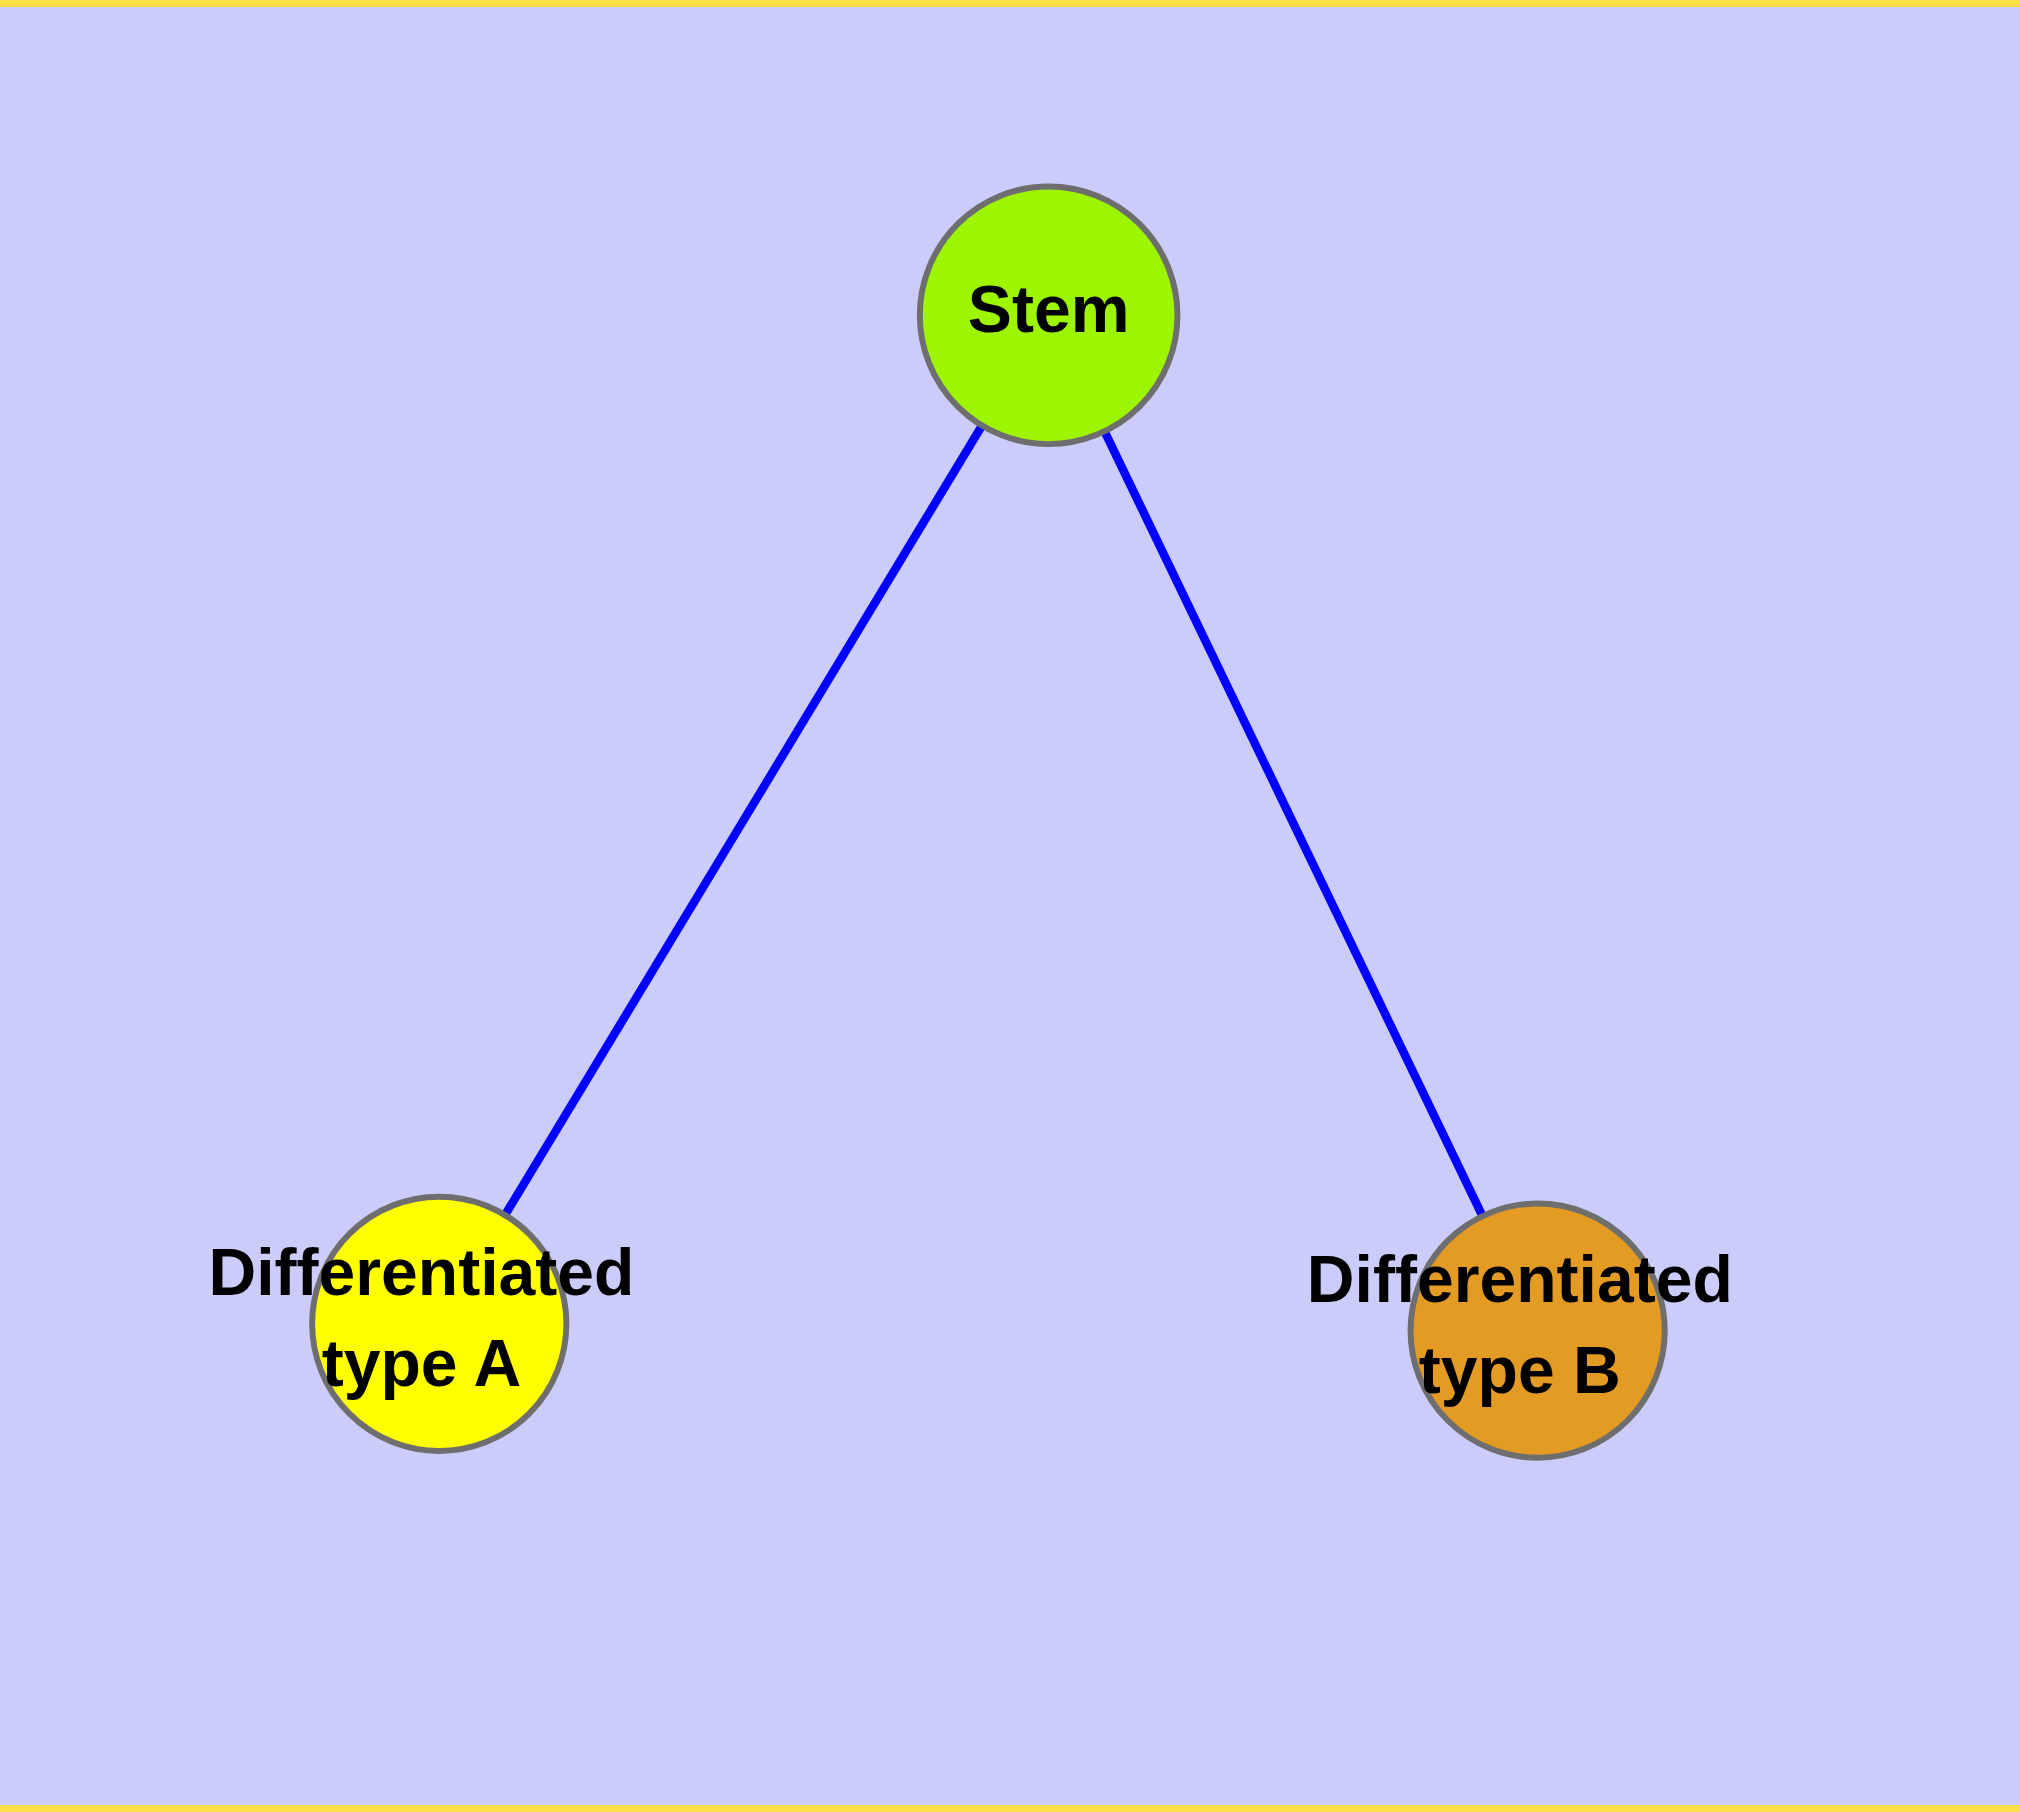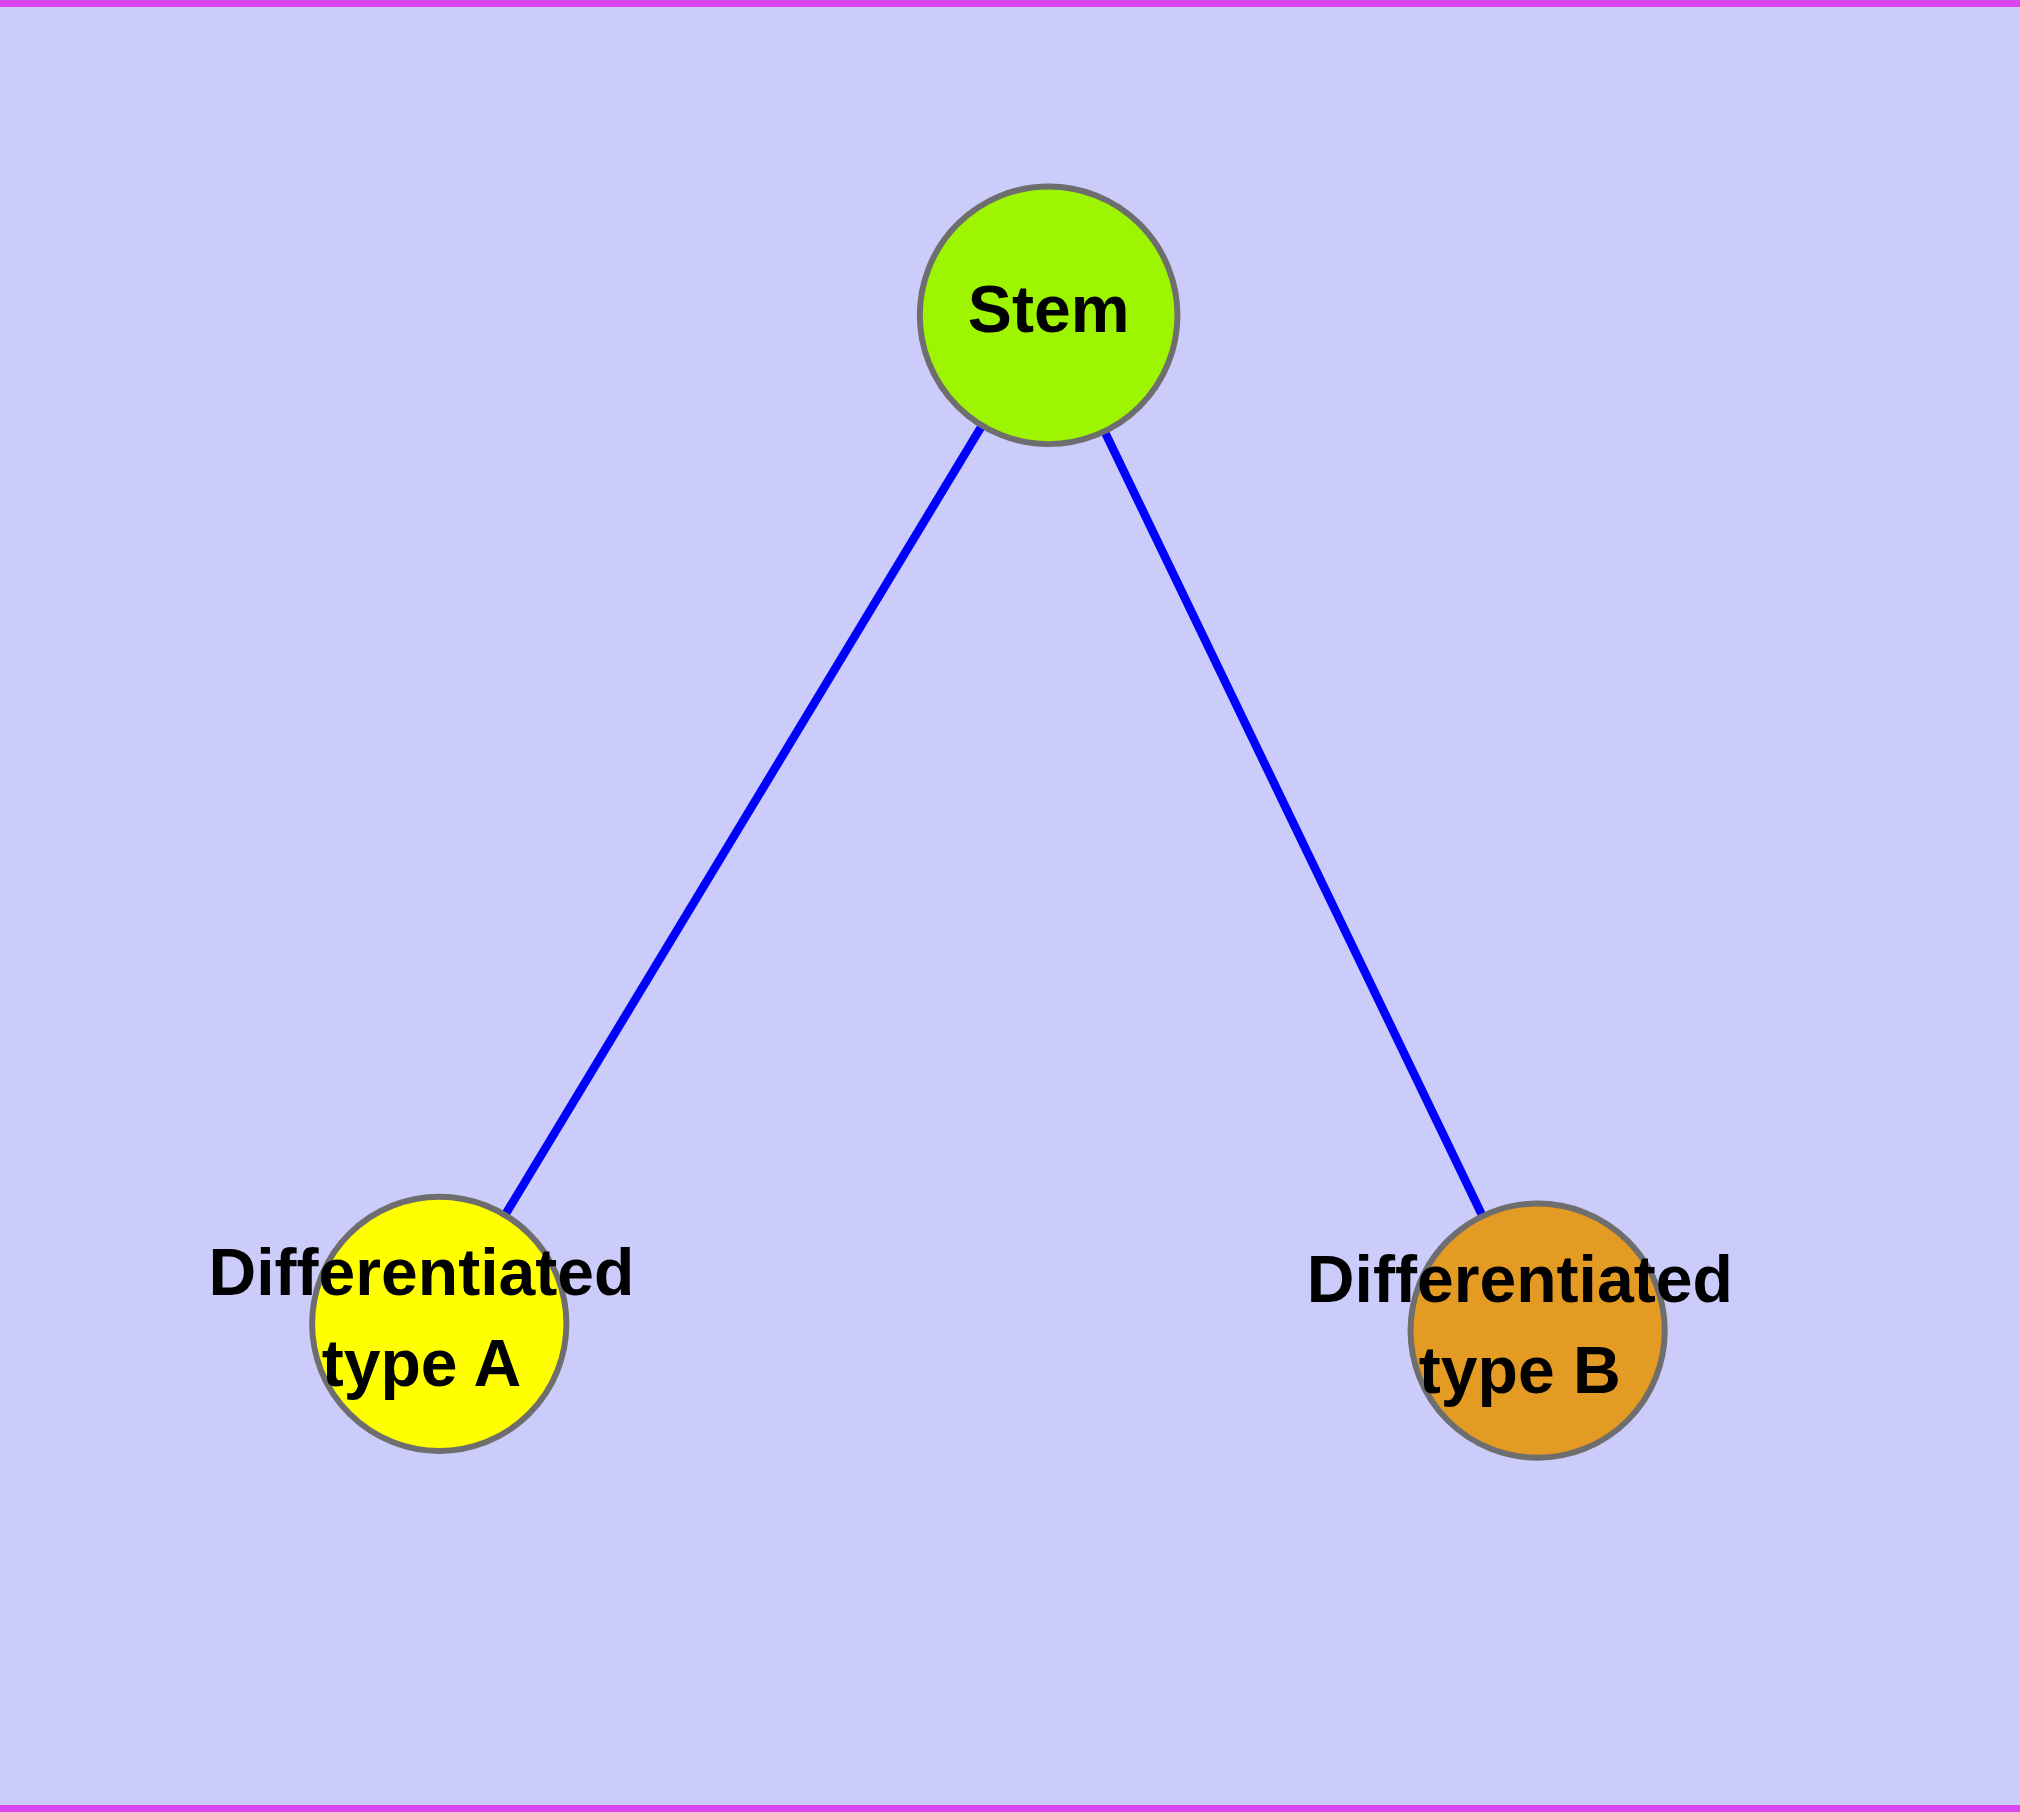--- a/index.html
+++ b/index.html
@@ -5,21 +5,21 @@
 <style>
   html, body {
     margin: 0;
     padding: 0;
     background: #ffffff;
   }
   #canvas {
     position: relative;
     width: 2021px;
     height: 1812px;
-    background: #d946ef;
+    background: #fde047;
     overflow: hidden;
     font-family: "Liberation Sans", "DejaVu Sans", sans-serif;
     text-decoration: underline;
   }
   #plot-area {
     position: absolute;
     left: 0;
     top: 6.8px;
     width: 2021px;
     height: 1798px;

